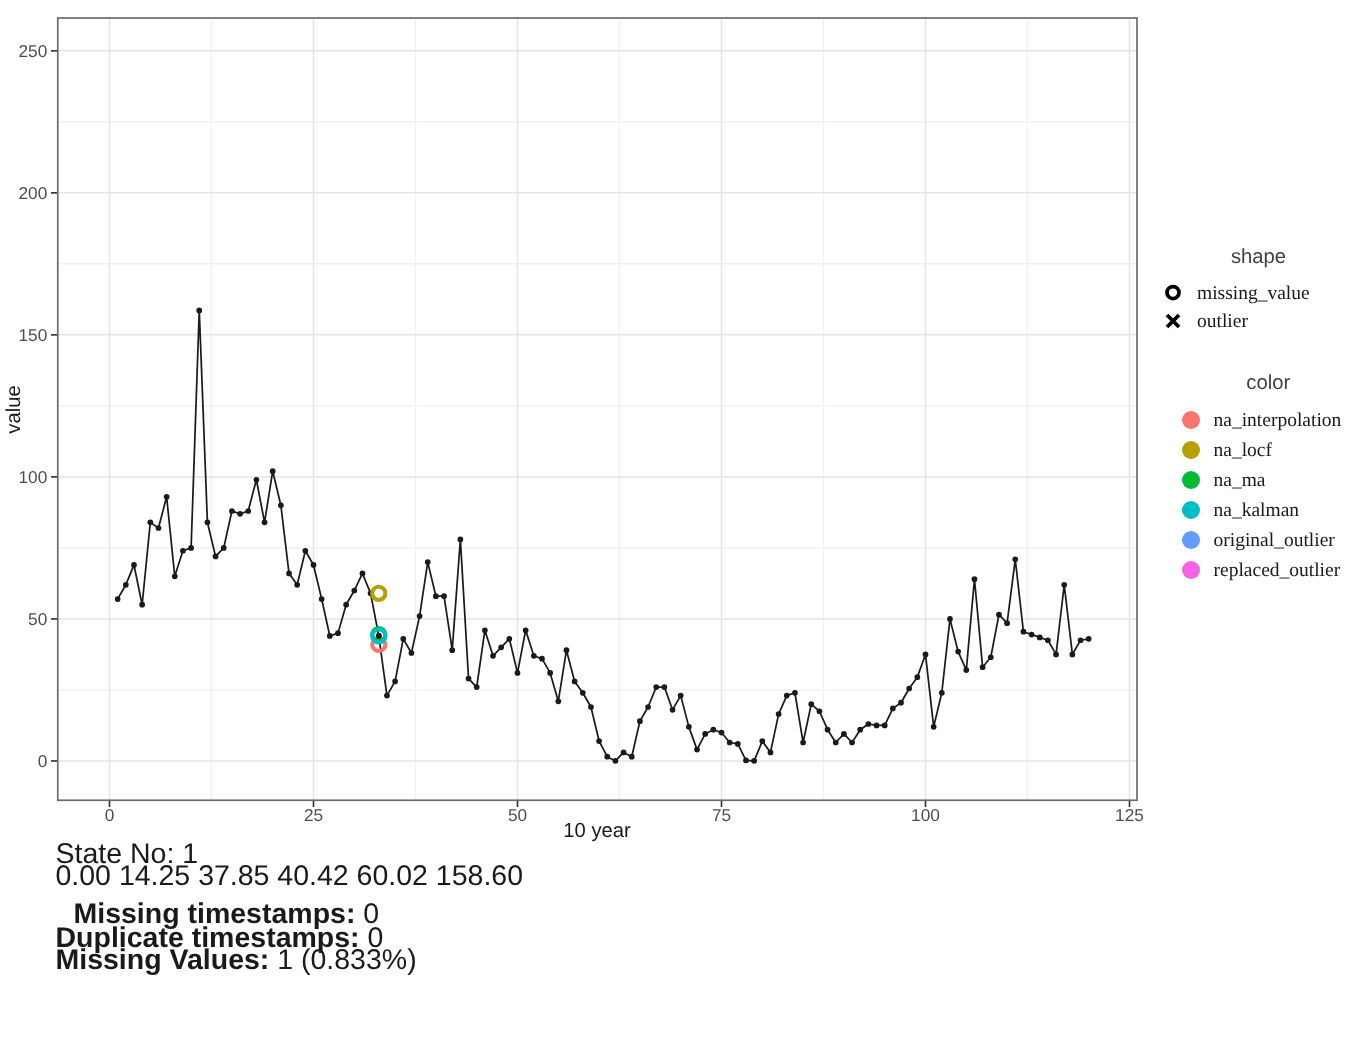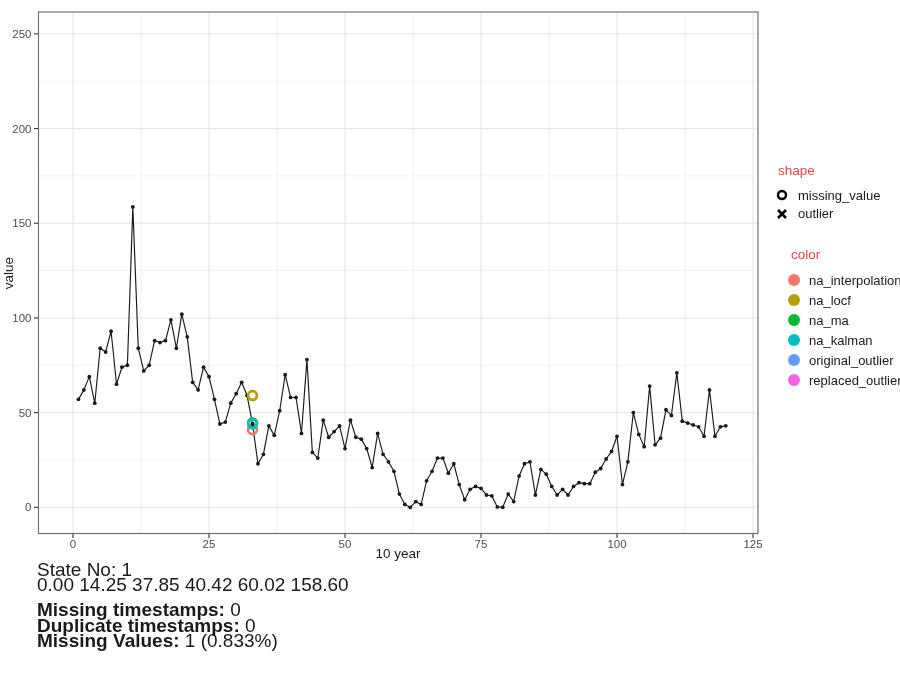--- a/index.html
+++ b/index.html
@@ -5,32 +5,32 @@
   html,body{margin:0;padding:0;}
   body{
     width:900px;height:700px;background:#ffffff;position:relative;
     font-family:"Liberation Sans", sans-serif;color:#1a1a1a;overflow:hidden;
   }
   svg text{font-family:"Liberation Sans", sans-serif;}
   .tick-label{font-size:11.5px;fill:#4d4d4d;}
   .axis-title{font-size:13.5px;fill:#1a1a1a;}
 
   .legend{position:absolute;left:775px;top:163px;width:125px;}
-  .legend-title{font-size:13.5px;color:#ef4444;margin:0 0 8px 3px;}
+  .legend-title{font-size:13.5px;color:#404040;margin:0 0 8px 3px;text-align:center;}
   .legend-row{display:flex;align-items:center;gap:9px;height:18.5px;}
   .legend-row.color-row{height:20px;}
-  .legend-label{font-size:13px;color:#1a1a1a;white-space:nowrap;}
+  .legend-label{font-size:13px;color:#1a1a1a;white-space:nowrap;font-family:Liberation Serif, serif;}
   .legend-section.color-section{margin-top:24px;margin-left:13px;}
   .glyph-box{width:14px;height:14px;flex:0 0 14px;display:flex;align-items:center;justify-content:center;}
   .dot{width:12px;height:12px;border-radius:50%;flex:0 0 12px;}
 
   .stats{position:absolute;left:37px;top:562px;font-size:19px;line-height:15.2px;color:#1a1a1a;}
   .stat-line{white-space:pre-wrap;}
   .stat-line .b{font-weight:bold;}
-  .stat-line.gap{margin-top:10px;}
+  .stat-line.gap{margin-top:10px;margin-left:12px;}
 </style>
 </head>
 <body>
 
 <svg id="plot" width="765" height="565" viewBox="0 0 765 565" style="position:absolute;left:0;top:0;">
   <g>
       <line x1="141" x2="141" y1="12" y2="533.5" stroke="#f2f2f2" stroke-width="1"></line>
       <line x1="277" x2="277" y1="12" y2="533.5" stroke="#f2f2f2" stroke-width="1"></line>
       <line x1="413" x2="413" y1="12" y2="533.5" stroke="#f2f2f2" stroke-width="1"></line>
       <line x1="549" x2="549" y1="12" y2="533.5" stroke="#f2f2f2" stroke-width="1"></line>

